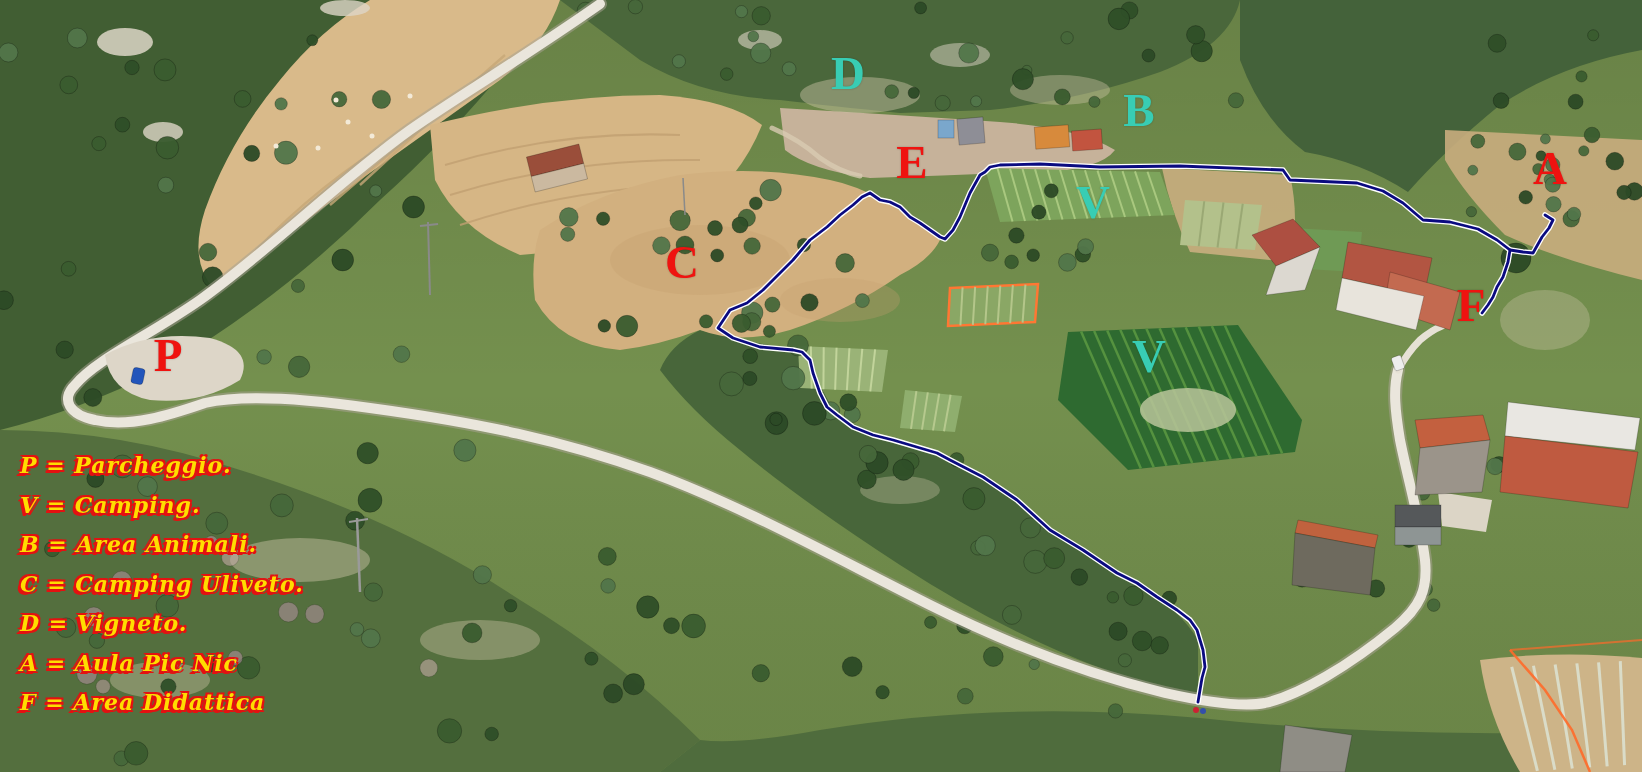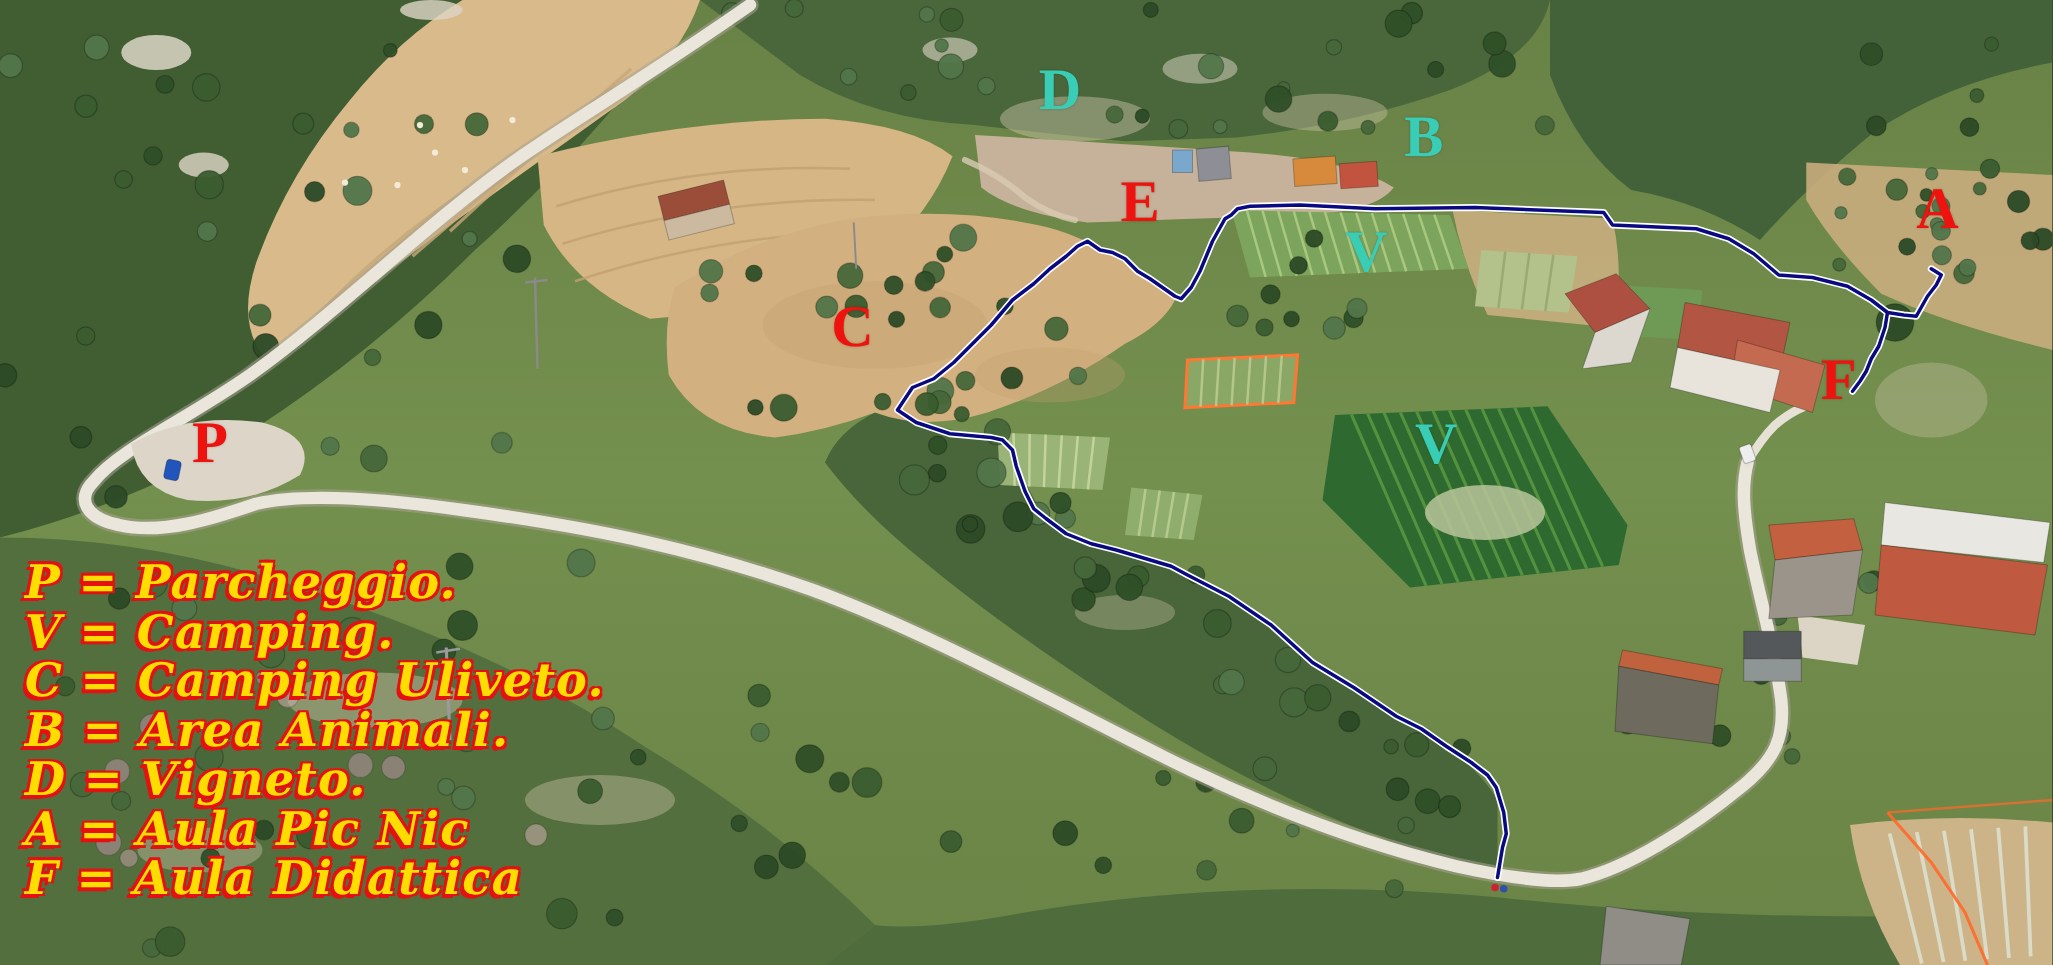--- a/index.html
+++ b/index.html
@@ -10,21 +10,21 @@
   .stage svg{position:absolute;left:0;top:0;}
   .marker{
     position:absolute;transform:translate(-50%,-50%);
     font-family:"Liberation Serif",serif;font-weight:bold;font-size:47px;
     line-height:1;user-select:none;
     text-shadow:0 0 2px rgba(0,0,0,.25);
   }
   .legend{
     position:absolute;left:20px;top:446px;
     font-family:"DejaVu Serif",serif;font-style:italic;font-weight:bold;
-    font-size:37px;line-height:39.5px;letter-spacing:1px;
+    font-size:22px;line-height:39.5px;letter-spacing:1px;
     color:var(--legend-fill,#ffdd00);
     text-shadow:
       -3px 3px 0 var(--legend-shadow,#e01212),
        2px 2px 0 var(--legend-shadow,#e01212),
       -2px -2px 0 var(--legend-shadow,#e01212),
        2px -2px 0 var(--legend-shadow,#e01212),
       -2px 2px 0 var(--legend-shadow,#e01212);
     white-space:nowrap;
   }
 </style>
@@ -444,20 +444,20 @@
     <div class="marker" style="left: 1550px; top: 168px; color: rgb(239, 19, 16);">A</div>
     <div class="marker" style="left: 682px; top: 262px; color: rgb(239, 19, 16);">C</div>
     <div class="marker" style="left: 1471px; top: 305px; color: rgb(239, 19, 16);">F</div>
     <div class="marker" style="left: 168px; top: 355px; color: rgb(239, 19, 16);">P</div>
     <div class="marker" style="left: 1149px; top: 356px; color: rgb(56, 205, 180);">V</div>
   </div>
 
   <div class="legend">
     <div>P = Parcheggio.</div>
     <div>V = Camping.</div>
+    <div>B = Area Animali.</div>
     <div>C = Camping Uliveto.</div>
-    <div>B = Area Animali.</div>
     <div>D = Vigneto.</div>
     <div>A = Aula Pic Nic</div>
-    <div>F = Aula Didattica</div>
+    <div>F = Area Didattica</div>
   </div>
 
 </div>
 
 </body></html>

